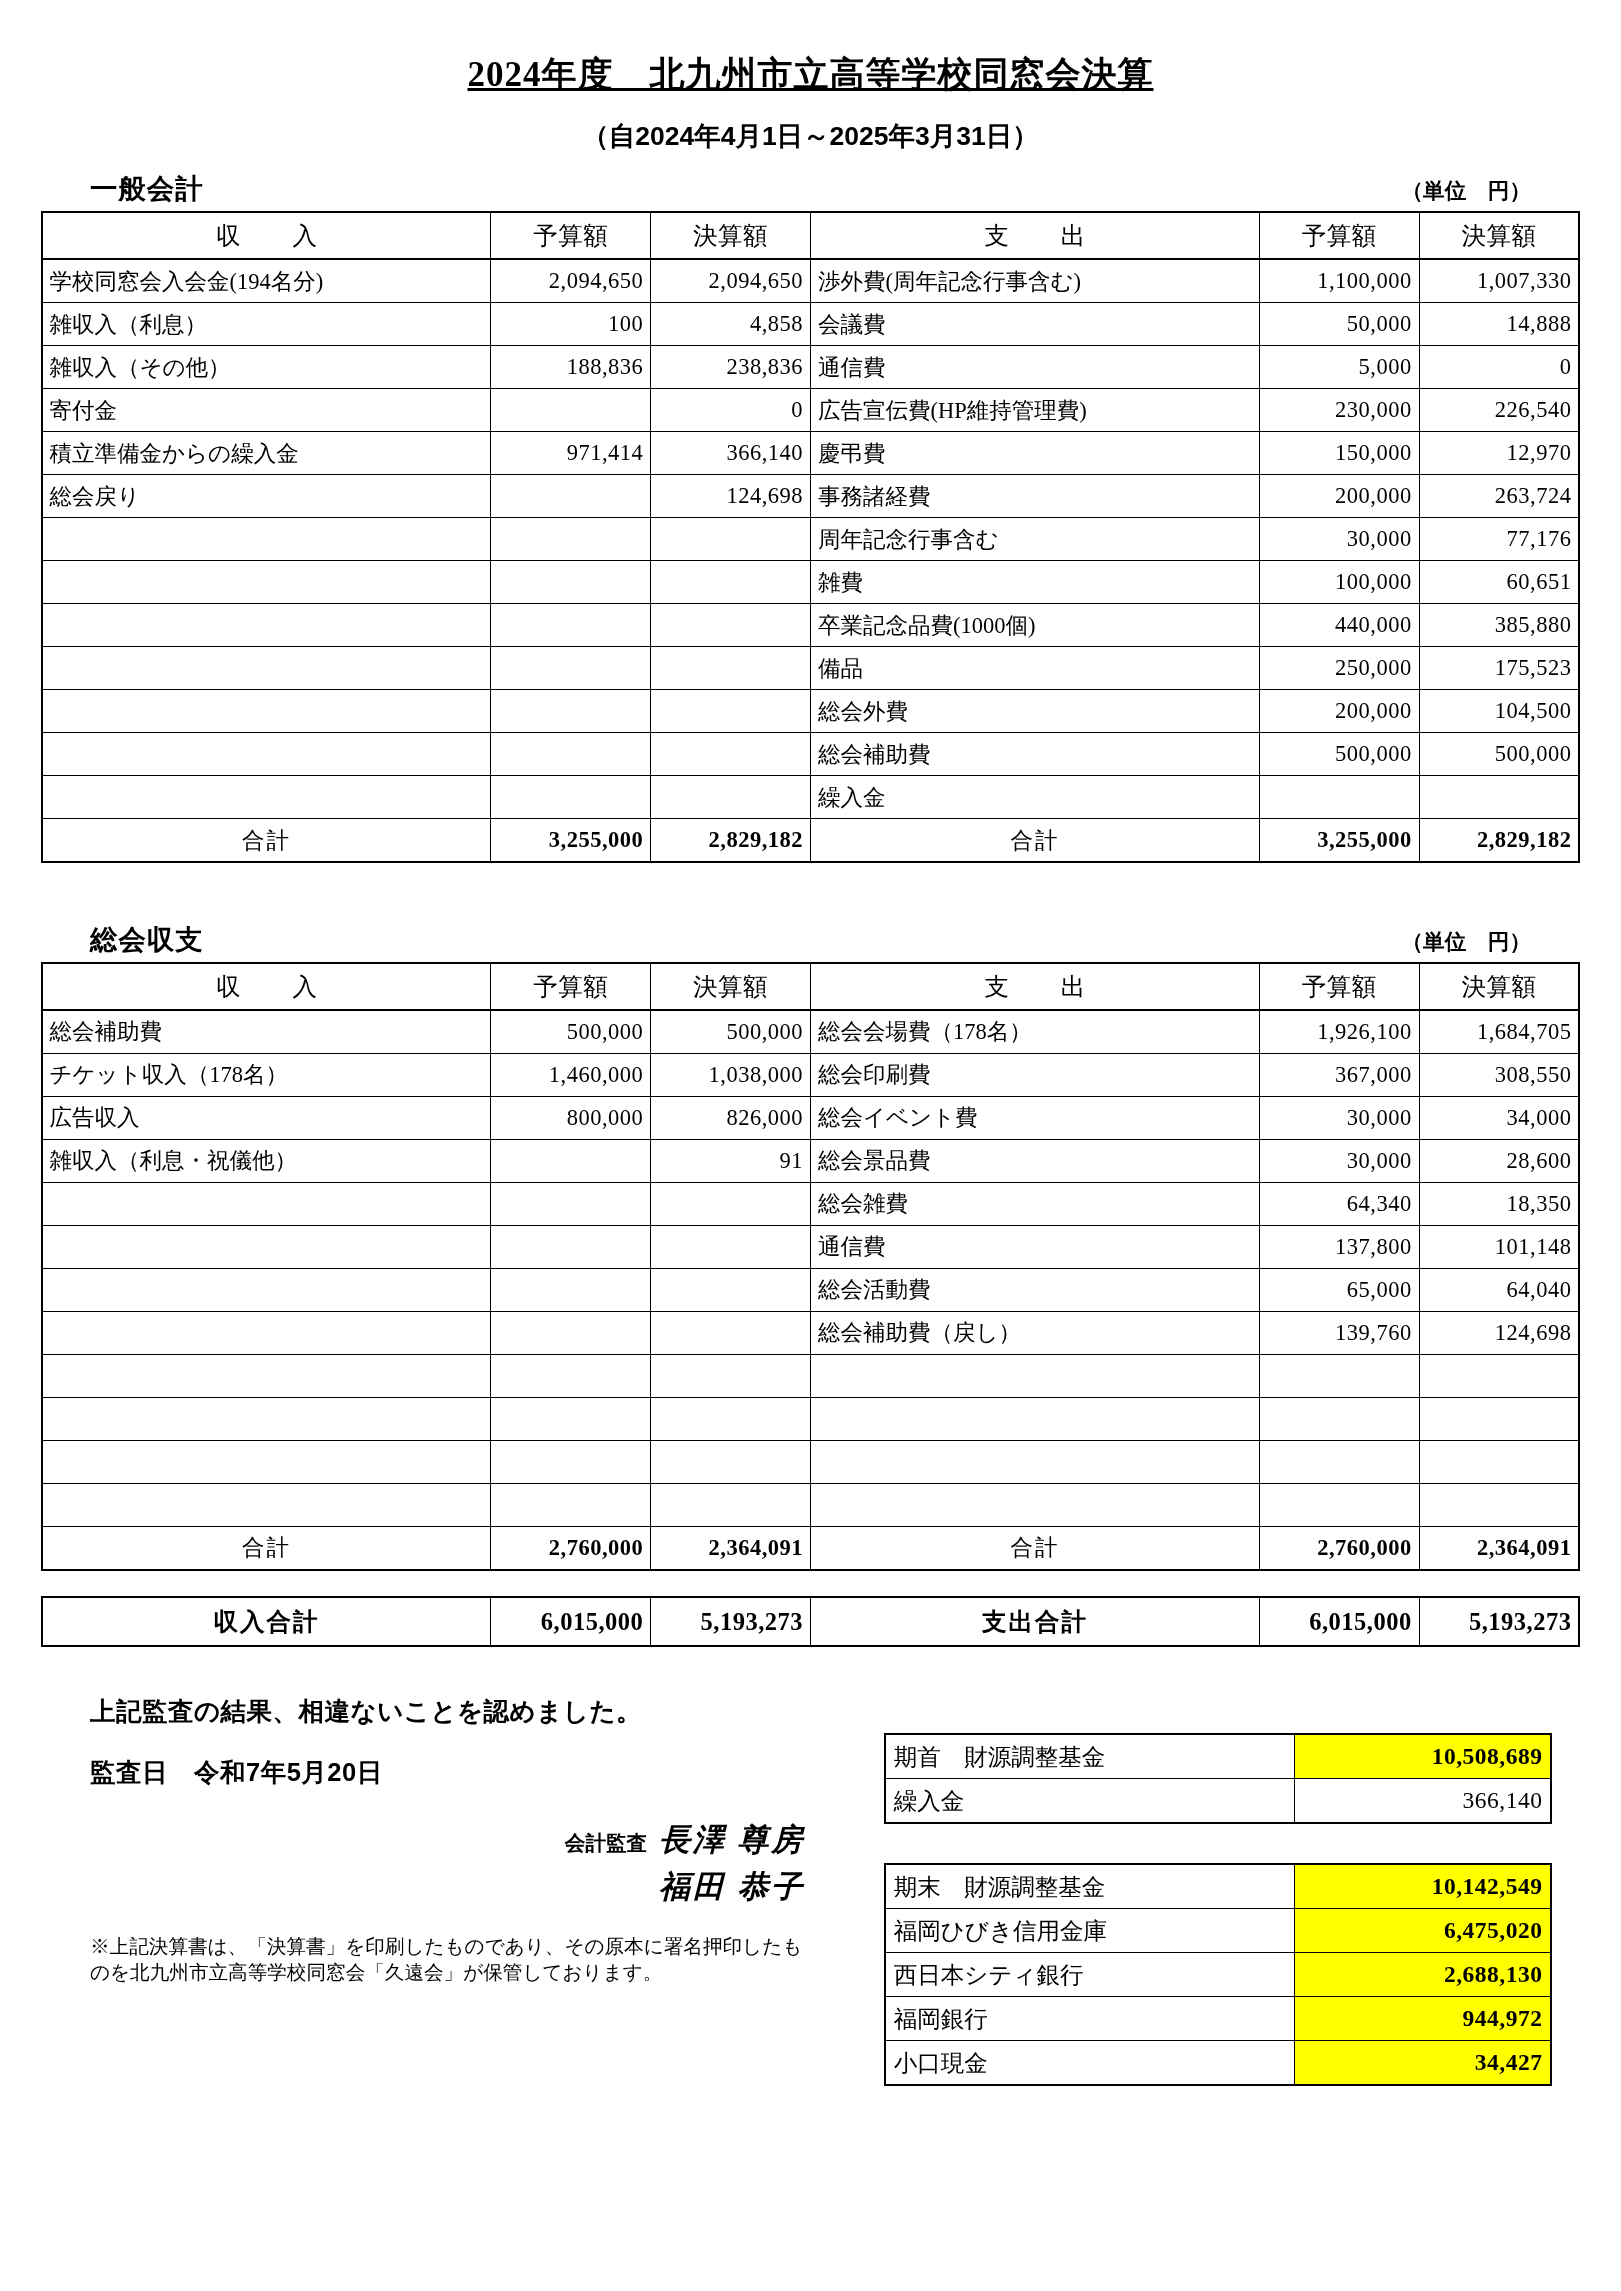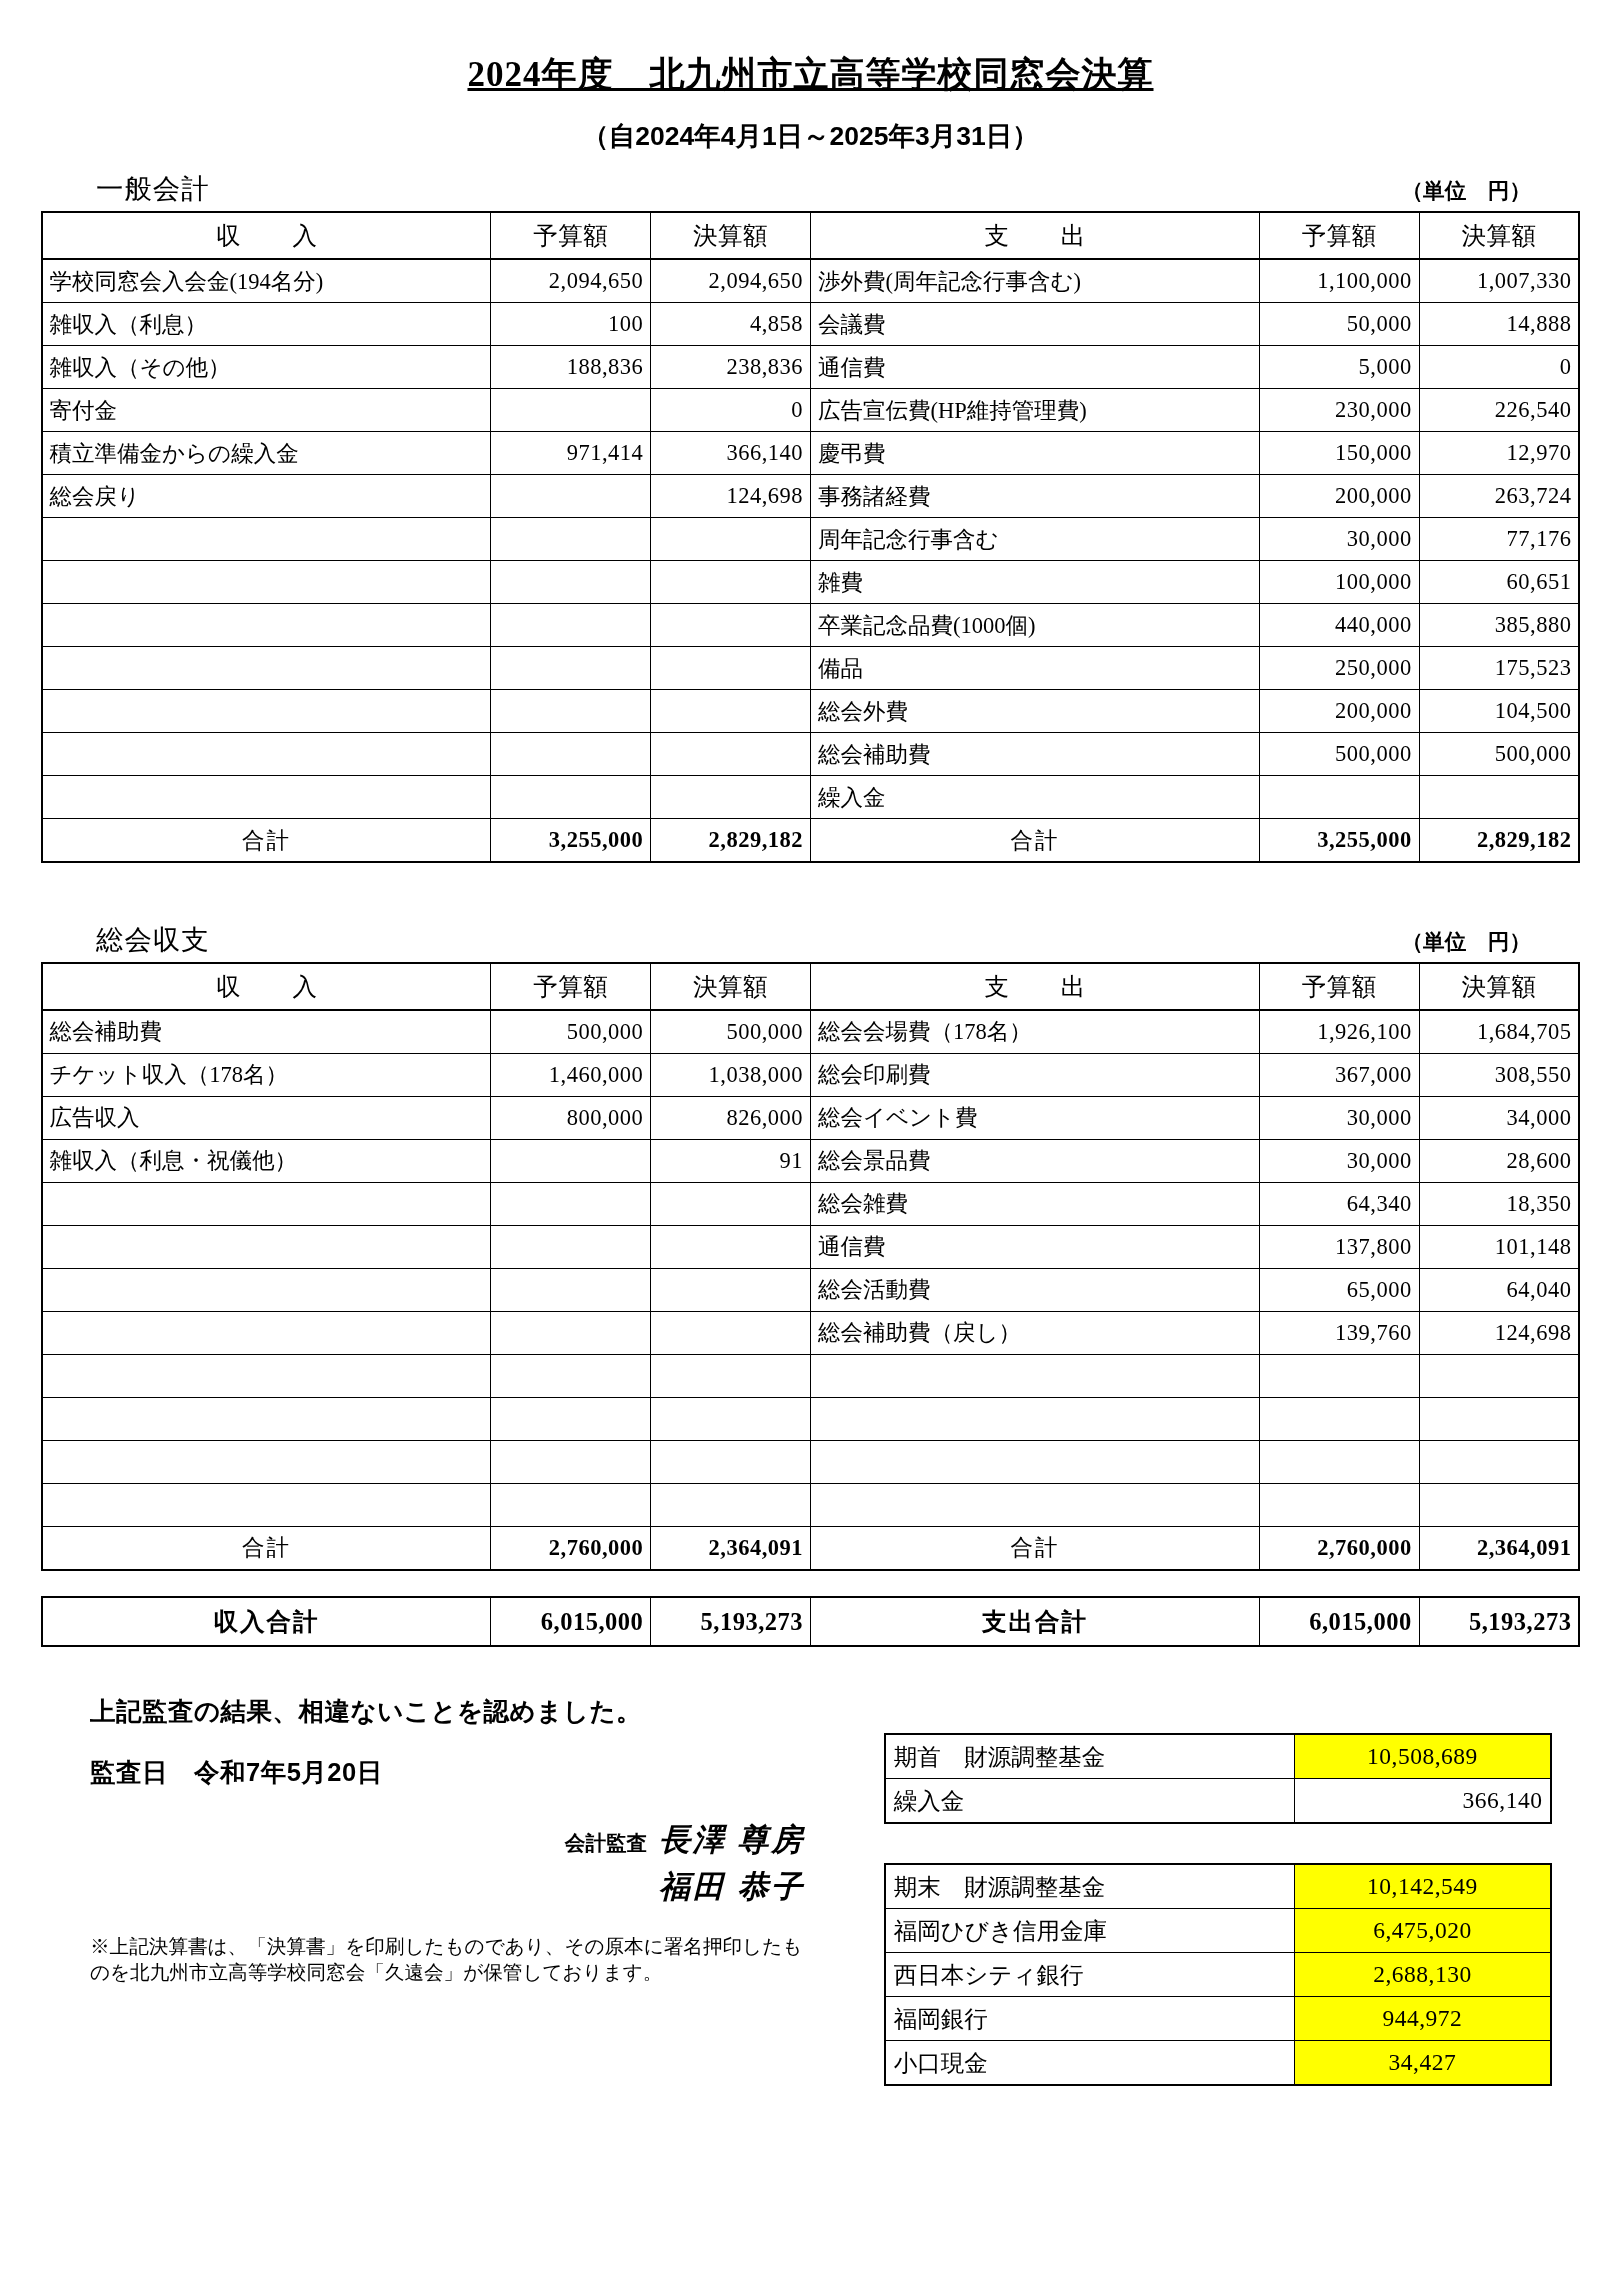--- a/index.html
+++ b/index.html
@@ -49,23 +49,22 @@
     margin: 0 auto;
     display: flex;
     align-items: flex-end;
     justify-content: space-between;
     padding-top: 17.6px;
     padding-bottom: 3.9px;
   }
   .section-title {
     font-family: "Liberation Sans", "DejaVu Sans", sans-serif;
     font-size: 27.4px;
-    font-weight: normal;
+    font-weight: bold;
     letter-spacing: 1px;
-    margin-left: 6px;
   }
   .section-unit {
     font-family: "Liberation Sans", "DejaVu Sans", sans-serif;
     font-size: 21.6px;
     font-weight: bold;
     padding-bottom: 2px;
   }
 
   
   table.ledger {
@@ -191,21 +190,21 @@
   table.fund td {
     border: 1px solid #000;
     height: 43px;
     padding: 0 7.8px;
     font-size: 23.5px;
     vertical-align: middle;
     white-space: nowrap;
   }
   td.f-label { width: 392px; text-align: left; }
   td.f-val   { width: 240px; text-align: right; letter-spacing: 0.5px; }
-  td.hl { background: #ffff00; font-weight: normal; text-align: center; }
+  td.hl { background: #ffff00; font-weight: bold; }
   .fund-gap { height: 39px; }
 </style>
 </head>
 <body>
 
 <div class="page">
 
   <h1 class="title">2024年度　北九州市立高等学校同窓会決算</h1>
   <div class="subtitle">（自2024年4月1日～2025年3月31日）</div>
 

